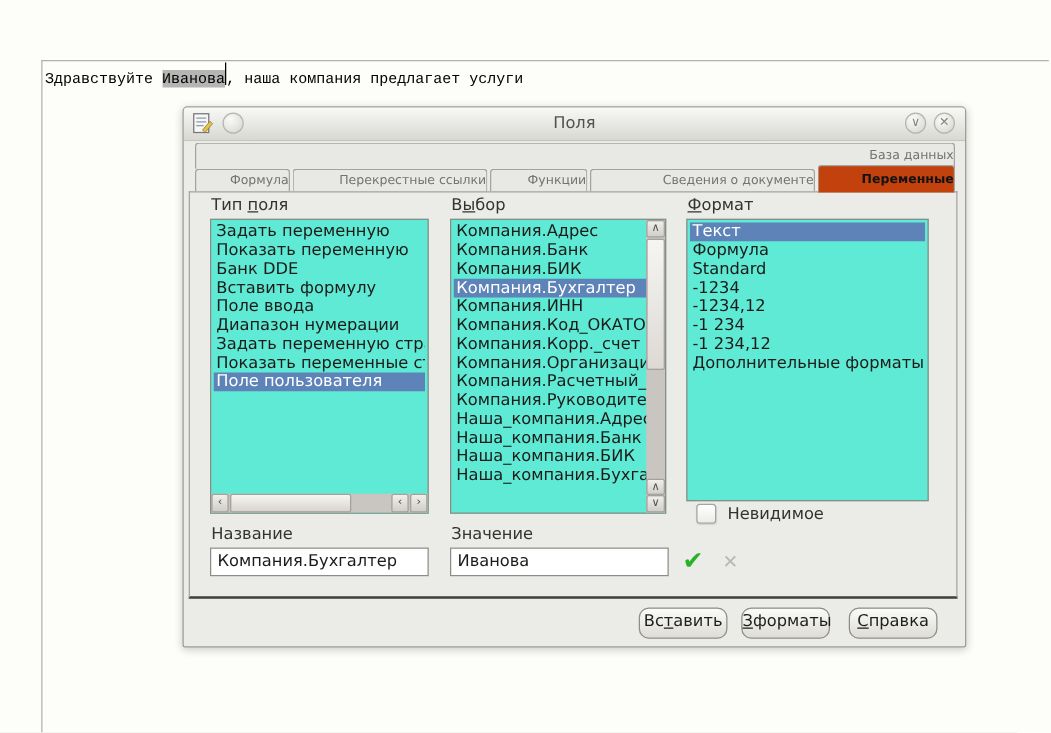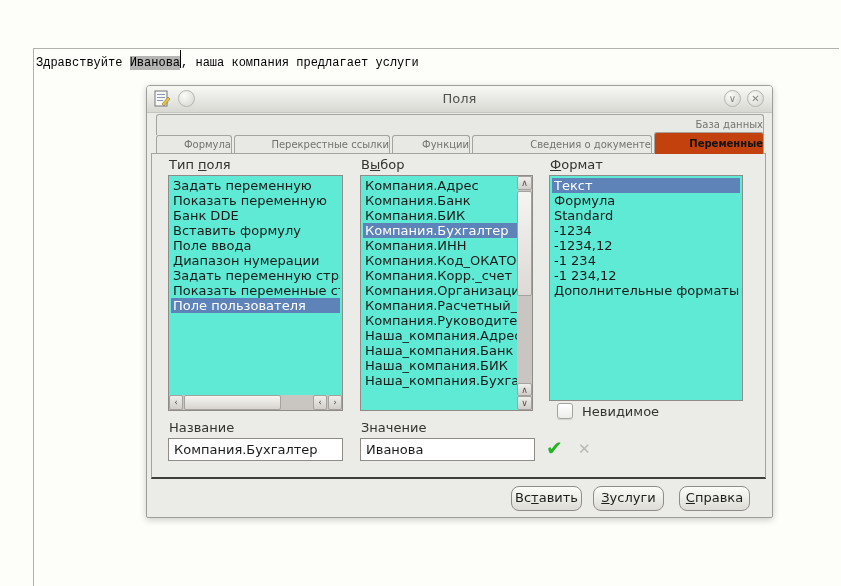--- a/index.html
+++ b/index.html
@@ -189,15 +189,15 @@
     <div class="grp-label lbl-value">Значение</div>
 
     <div class="input inp-name">Компания.Бухгалтер</div>
     <div class="input inp-value">Иванова</div>
 
     <div class="apply-icon">✔</div>
     <div class="delete-icon">✕</div>
   </div>
 
   <div class="btn btn-insert"><span>Вс</span><u>т</u><span>авить</span></div>
-  <div class="btn btn-close"><span></span><u>З</u><span>услуги</span></div>
+  <div class="btn btn-close"><span></span><u>З</u><span>форматы</span></div>
   <div class="btn btn-help"><span></span><u>С</u><span>правка</span></div>
 </div>
 
 </body></html>

